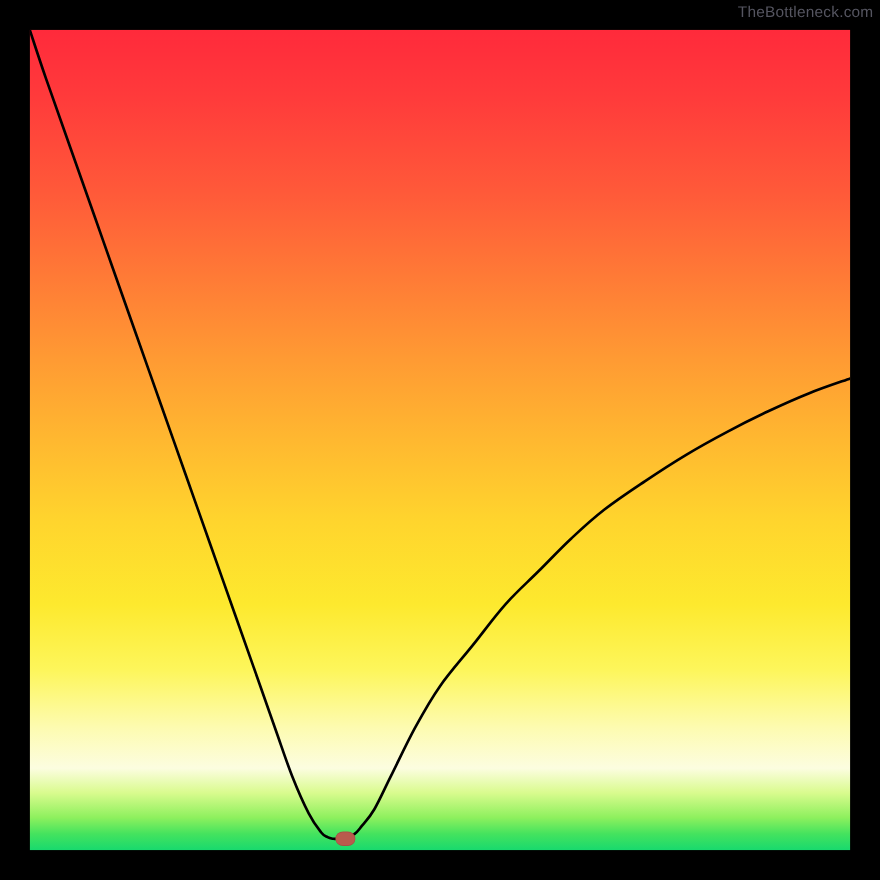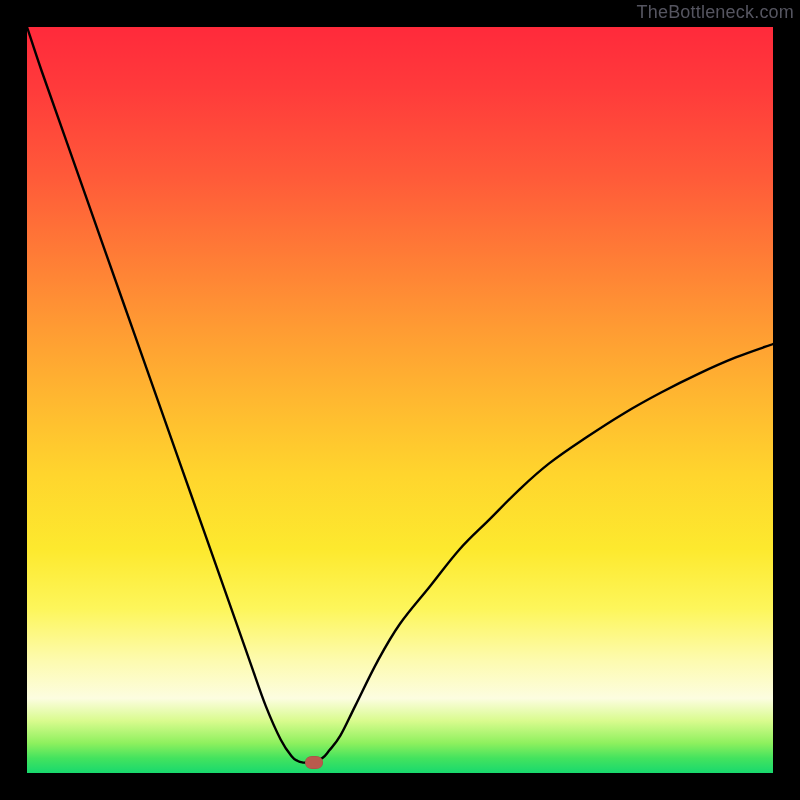--- a/index.html
+++ b/index.html
@@ -15,21 +15,21 @@
     position: relative;
     width: 800px;
     height: 800px;
     background: #000;
   }
   .watermark {
     position: absolute;
     top: 2px;
     right: 6px;
     color: #555560;
-    font-size: 18px;
+    font-size: 14px;
     font-weight: 500;
     letter-spacing: 0.2px;
     z-index: 10;
     user-select: none;
     margin-left: 36px;
   }
   .plot {
     position: absolute;
     left: 27px;
     top: 27px;

